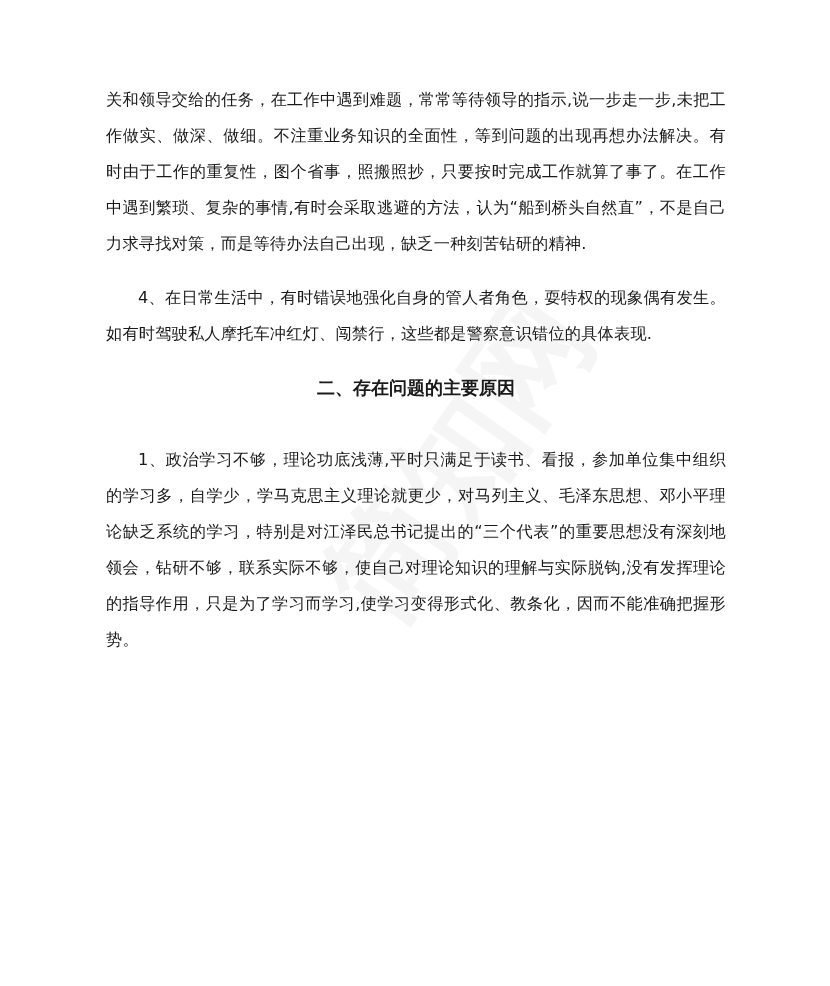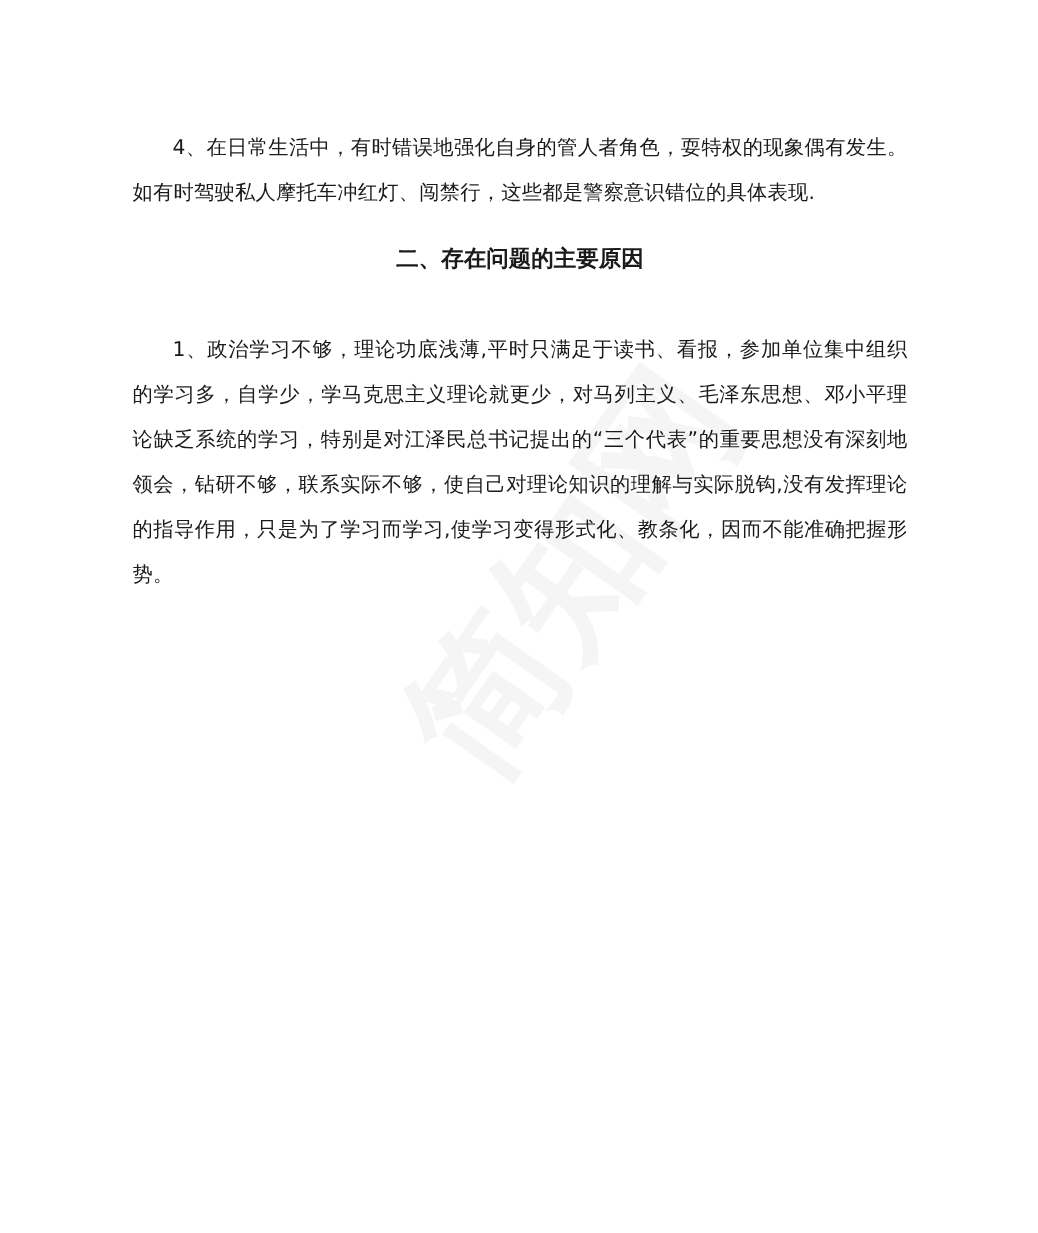--- a/index.html
+++ b/index.html
@@ -13,20 +13,21 @@
     .watermark { position: absolute; left: 300px; top: 270px; font-size: 120px; font-weight: bold;
       color: rgba(0,0,0,0.04); transform: rotate(-55deg); transform-origin: left top; white-space: nowrap;
       pointer-events: none; top: 560px; left: 290px; }
   </style>
 </head>
 <body>
 
 <div class="watermark">简知网</div>
 
 <div class="page">
+  <p class="p">关和领导交给的任务，在工作中遇到难题，常常等待领导的指示,说一步走一步,未把工作做实、做深、做细。不注重业务知识的全面性，等到问题的出现再想办法解决。有时由于工作的重复性，图个省事，照搬照抄，只要按时完成工作就算了事了。在工作中遇到繁琐、复杂的事情,有时会采取逃避的方法，认为“船到桥头自然直”，不是自己力求寻找对策，而是等待办法自己出现，缺乏一种刻苦钻研的精神.</p>
   <div class="gap"></div>
   <p class="p indent">4、在日常生活中，有时错误地强化自身的管人者角色，耍特权的现象偶有发生。如有时驾驶私人摩托车冲红灯、闯禁行，这些都是警察意识错位的具体表现.</p>
   <div class="gap"></div>
   <p class="h2">二、存在问题的主要原因</p>
   <div class="gap"></div>
   <div class="gap"></div>
   <p class="p indent">1、政治学习不够，理论功底浅薄,平时只满足于读书、看报，参加单位集中组织的学习多，自学少，学马克思主义理论就更少，对马列主义、毛泽东思想、邓小平理论缺乏系统的学习，特别是对江泽民总书记提出的“三个代表”的重要思想没有深刻地领会，钻研不够，联系实际不够，使自己对理论知识的理解与实际脱钩,没有发挥理论的指导作用，只是为了学习而学习,使学习变得形式化、教条化，因而不能准确把握形势。</p>
   <div class="gap"></div>
 </div>
 

